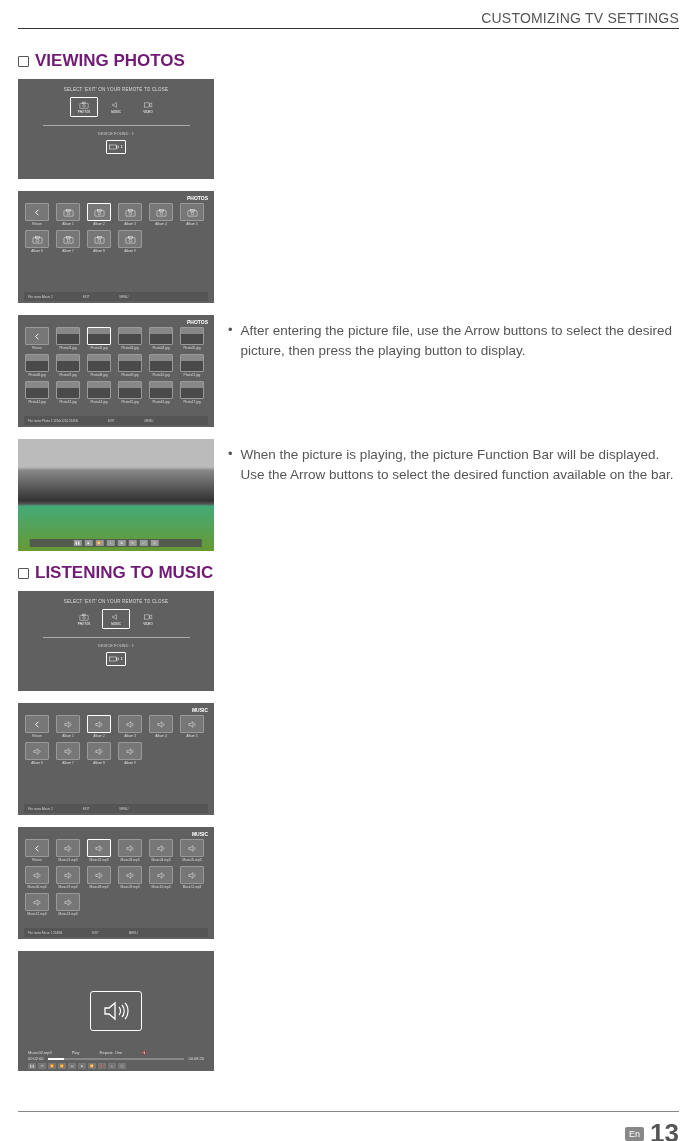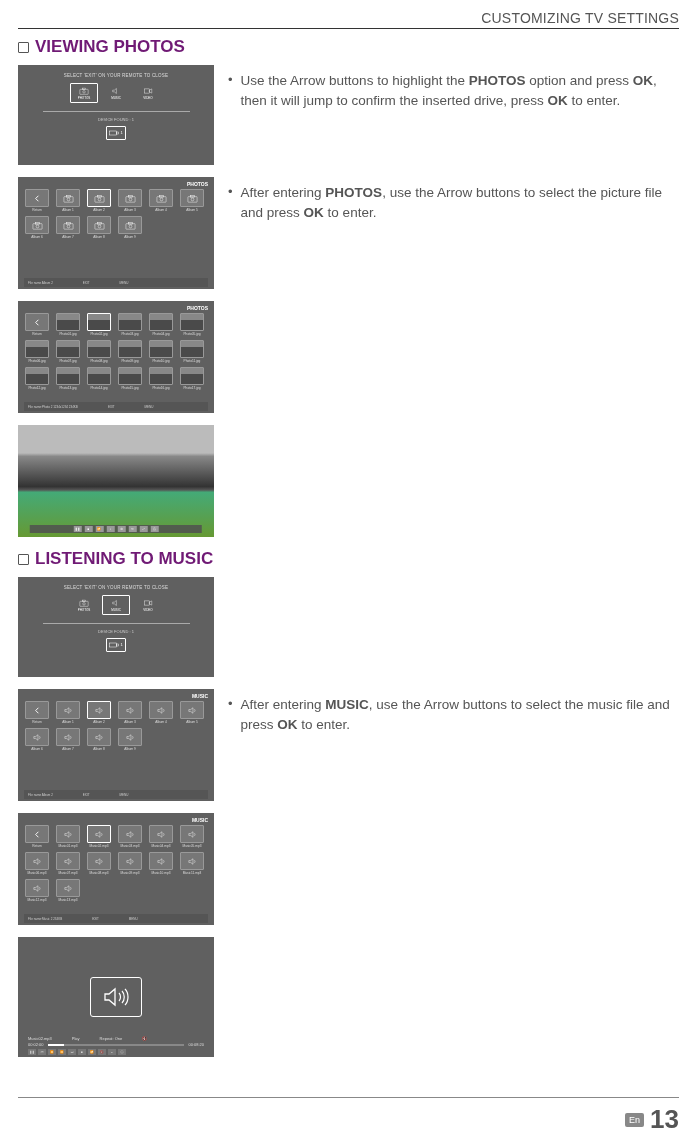--- a/index.html
+++ b/index.html
@@ -1,17 +1,17 @@
 <!DOCTYPE html>
 <html><head>
 <meta charset="utf-8">
 <style>
 *{margin:0;padding:0;box-sizing:border-box}
 body{font-family:Arial,Helvetica,sans-serif;background:#fff;width:697px;padding:10px 18px 20px}
-.top-hdr{border-bottom:1.5px solid #333;margin-bottom:8px}
+.top-hdr{border-bottom:1.5px solid #333;margin-bottom:22px}
 .top-title{text-align:right;font-size:14px;color:#555;padding-bottom:2px;letter-spacing:.2px}
 .section-head{display:flex;align-items:center;gap:6px;margin:4px 0 8px}
 .sq-icon{width:11px;height:11px;border:1.5px solid #555;border-radius:1px}
 .section-head h2{font-size:17px;font-weight:bold;color:#701a75}
 .row{display:flex;align-items:flex-start;gap:14px;margin-bottom:12px}
 .shot{width:196px;flex:none;background:#606060;color:#fff;font-size:5px;position:relative;overflow:hidden}
 .txt{flex:1;padding-top:6px}
 .txt ul{list-style:none}
 .txt li{display:flex;gap:8px;color:#555;font-size:13.5px;line-height:1.45}
 .txt li::before{content:'•';font-size:13px;padding-top:0}
@@ -101,27 +101,20 @@
     <div class="menu-divider"></div>
     <div class="menu-device">DEVICE FOUND : 1</div>
     <div class="usb-box">
       <svg width="10" height="6" viewBox="0 0 20 12">
           <rect x="1" y="2" width="14" height="8" fill="none" stroke="#fff"></rect>
           <rect x="15" y="4" width="4" height="4" fill="none" stroke="#fff"></rect>
         </svg>
       <span style="margin-left:1px">1</span>
     </div>
   </div>
-  <div class="txt">
-    <ul>
-        <li>
-          <span>Use the Arrow buttons to highlight the <b>PHOTOS</b> option and press <b>OK</b>, then it will jump to confirm the inserted drive, press <b>OK</b> to enter.</span>
-        </li>
-      </ul>
-  </div>
 </div>
 
 <div class="row">
   <div class="shot grid-shot">
     <div class="grid-title">PHOTOS</div>
     <div class="grid-items">
         <div class="g-item">
           <div class="g-box">
             <svg viewBox="0 0 24 24">
               <path d="M14 6l-6 6 6 6" stroke="#fff" fill="none" stroke-width="2"></path>
@@ -220,27 +213,20 @@
           <div class="g-label">Album 9</div>
         </div>
       </div>
     <div class="grid-footer">
       <span>File name
 Album 2</span>
       <span>EXIT</span>
       <span>MENU</span>
     </div>
   </div>
-  <div class="txt">
-    <ul>
-        <li>
-          <span>After entering <b>PHOTOS</b>, use the Arrow buttons to select the picture file and press <b>OK</b> to enter.</span>
-        </li>
-      </ul>
-  </div>
 </div>
 
 <div class="row">
   <div class="shot grid-shot">
     <div class="grid-title">PHOTOS</div>
     <div class="grid-items">
         <div class="g-item">
           <div class="g-box">
             <svg viewBox="0 0 24 24">
               <path d="M14 6l-6 6 6 6" stroke="#fff" fill="none" stroke-width="2"></path>
@@ -316,36 +302,50 @@
           <div class="g-box thumb"></div>
           <div class="g-label">Photo17.jpg</div>
         </div>
       </div>
     <div class="grid-footer">
       <span>File name:Photo 2
 1234x1234   234KB</span>
       <span>EXIT</span>
       <span>MENU</span>
     </div>
+  </div>
+  <div class="txt">
+    <ul>
+        <li>
+          <span>After entering the picture file, use the Arrow buttons to select the desired picture, then press the playing button to display.</span>
+        </li>
+      </ul>
   </div>
 </div>
 
 <div class="row">
   <div class="photo-display">
     <div class="func-bar">
       <span>❚❚</span>
         <span>■</span>
         <span>🔁</span>
         <span>♪</span>
         <span>⚙</span>
         <span>↻</span>
         <span>⤢</span>
         <span>ⓘ</span>
     </div>
   </div>
+  <div class="txt">
+    <ul>
+        <li>
+          <span>When the picture is playing, the picture Function Bar will be displayed. Use the Arrow buttons to select the desired function available on the bar.</span>
+        </li>
+      </ul>
+  </div>
 </div>
 
 <div class="section-head">
   <span class="sq-icon"></span>
   <h2>LISTENING TO MUSIC</h2>
 </div>
 
 <div class="row">
   <div class="shot menu-shot">
     <div class="menu-caption">SELECT 'EXIT' ON YOUR REMOTE TO CLOSE</div>
@@ -477,27 +477,20 @@
           </div>
           <div class="g-label">Album 9</div>
         </div>
       </div>
     <div class="grid-footer">
       <span>File name
 Album 2</span>
       <span>EXIT</span>
       <span>MENU</span>
     </div>
-  </div>
-  <div class="txt">
-    <ul>
-        <li>
-          <span>After entering <b>MUSIC</b>, use the Arrow buttons to select the music file and press <b>OK</b> to enter.</span>
-        </li>
-      </ul>
   </div>
 </div>
 
 <div class="row">
   <div class="shot grid-shot">
     <div class="grid-title">MUSIC</div>
     <div class="grid-items">
         <div class="g-item">
           <div class="g-box">
             <svg viewBox="0 0 24 24">

